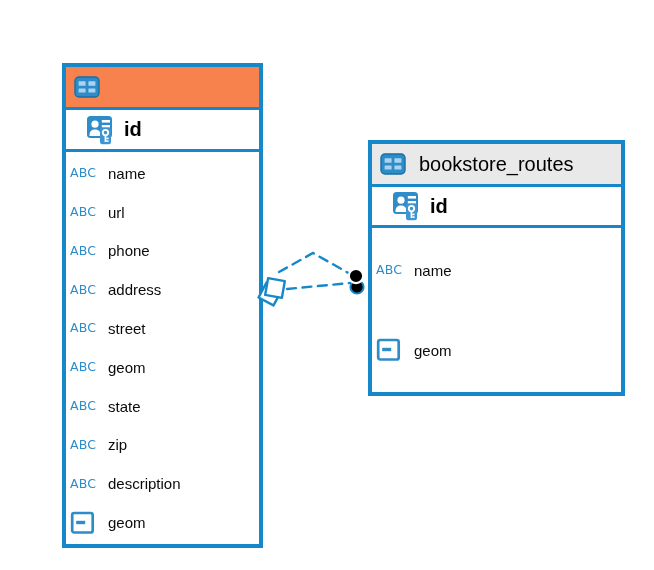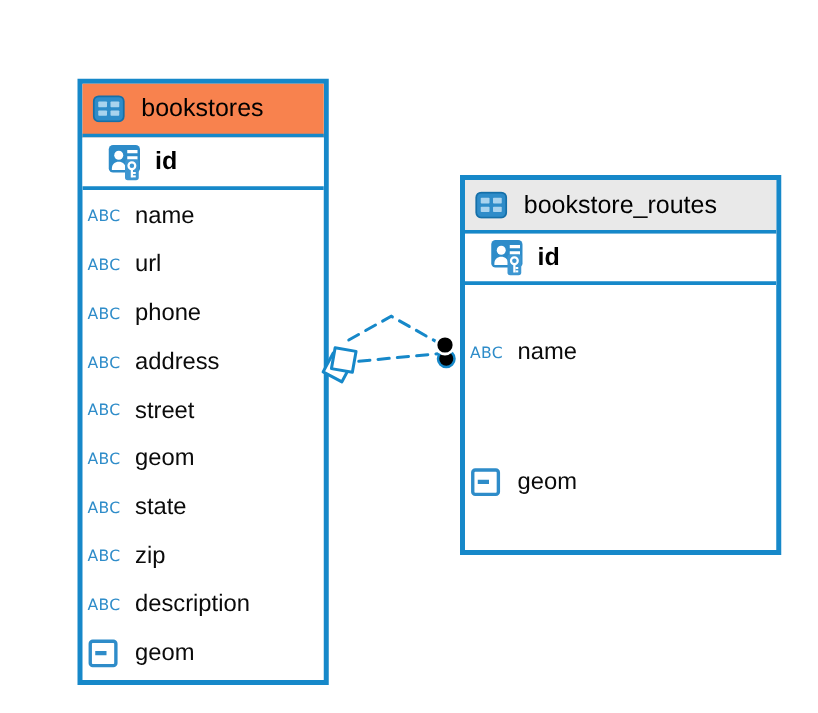--- a/index.html
+++ b/index.html
@@ -5,38 +5,38 @@
   html,body{margin:0;padding:0;background:#fff;}
   .canvas{
     position:relative;width:654px;height:570px;background:#ffffff;
     font-family:"Liberation Sans",sans-serif;overflow:hidden;
   }
   .etable{
     position:absolute;background:#fff;border:4px solid #1688C9;
     box-sizing:border-box;display:flex;flex-direction:column;z-index:2;
   }
   .t-bookstores{left:62px;top:63px;width:201px;height:485px;}
-  .t-routes{left:368px;top:140px;width:257px;height:304px;}
+  .t-routes{left:368px;top:140px;width:257px;height:256px;}
   .thead{
     display:flex;align-items:center;gap:9px;padding-left:8px;
     border-bottom:3px solid #1688C9;flex:0 0 auto;
   }
   .t-bookstores .thead{height:40px;background:#F8824E;}
   .t-routes .thead{height:40px;background:#E9E9E9;}
   .thead .title{font-size:20px;color:#000;white-space:nowrap;}
   .pkrow{
     display:flex;align-items:center;gap:8px;padding-left:20px;
     border-bottom:3px solid #1688C9;background:#fff;flex:0 0 auto;
   }
   .t-bookstores .pkrow{height:39px;}
   .t-routes .pkrow{height:38px;}
   .pkrow .label{font-size:20px;font-weight:700;color:#000;}
   .tbody{flex:1 1 auto;display:flex;flex-direction:column;padding:2px 0 2px 4px;}
   .col{flex:1 1 0;display:flex;align-items:center;gap:8px;min-height:0;}
-  .col .label{font-size:19px;color:#0b0b0b;white-space:nowrap;}
+  .col .label{font-size:15px;color:#0b0b0b;white-space:nowrap;}
   .icslot{flex:0 0 30px;display:flex;align-items:center;justify-content:flex-start;}
   .abc{
     color:#2E8CC9;font-weight:400;font-size:12.5px;letter-spacing:0.2px;
     font-family:"DejaVu Sans",sans-serif;line-height:1;
   }
   .ic{display:block;}
   .links{position:absolute;left:0;top:0;z-index:5;pointer-events:none;}
   .defs{position:absolute;width:0;height:0;overflow:hidden;}
 </style>
 </head>
@@ -92,21 +92,20 @@
     </g>
   </svg>
 
   <div class="etable t-bookstores">
     <div class="thead">
       <span class="icslot">
         <svg class="ic" width="26" height="22" viewBox="0 0 26 22">
             <use href="#i-table"></use>
           </svg>
       </span>
-      <span class="title">bookstores</span>
     </div>
     <div class="pkrow">
       <span class="icslot">
         <svg class="ic" width="28" height="30" viewBox="0 0 28 30">
             <use href="#i-pk"></use>
           </svg>
       </span>
       <span class="label">id</span>
     </div>
     <div class="tbody">

